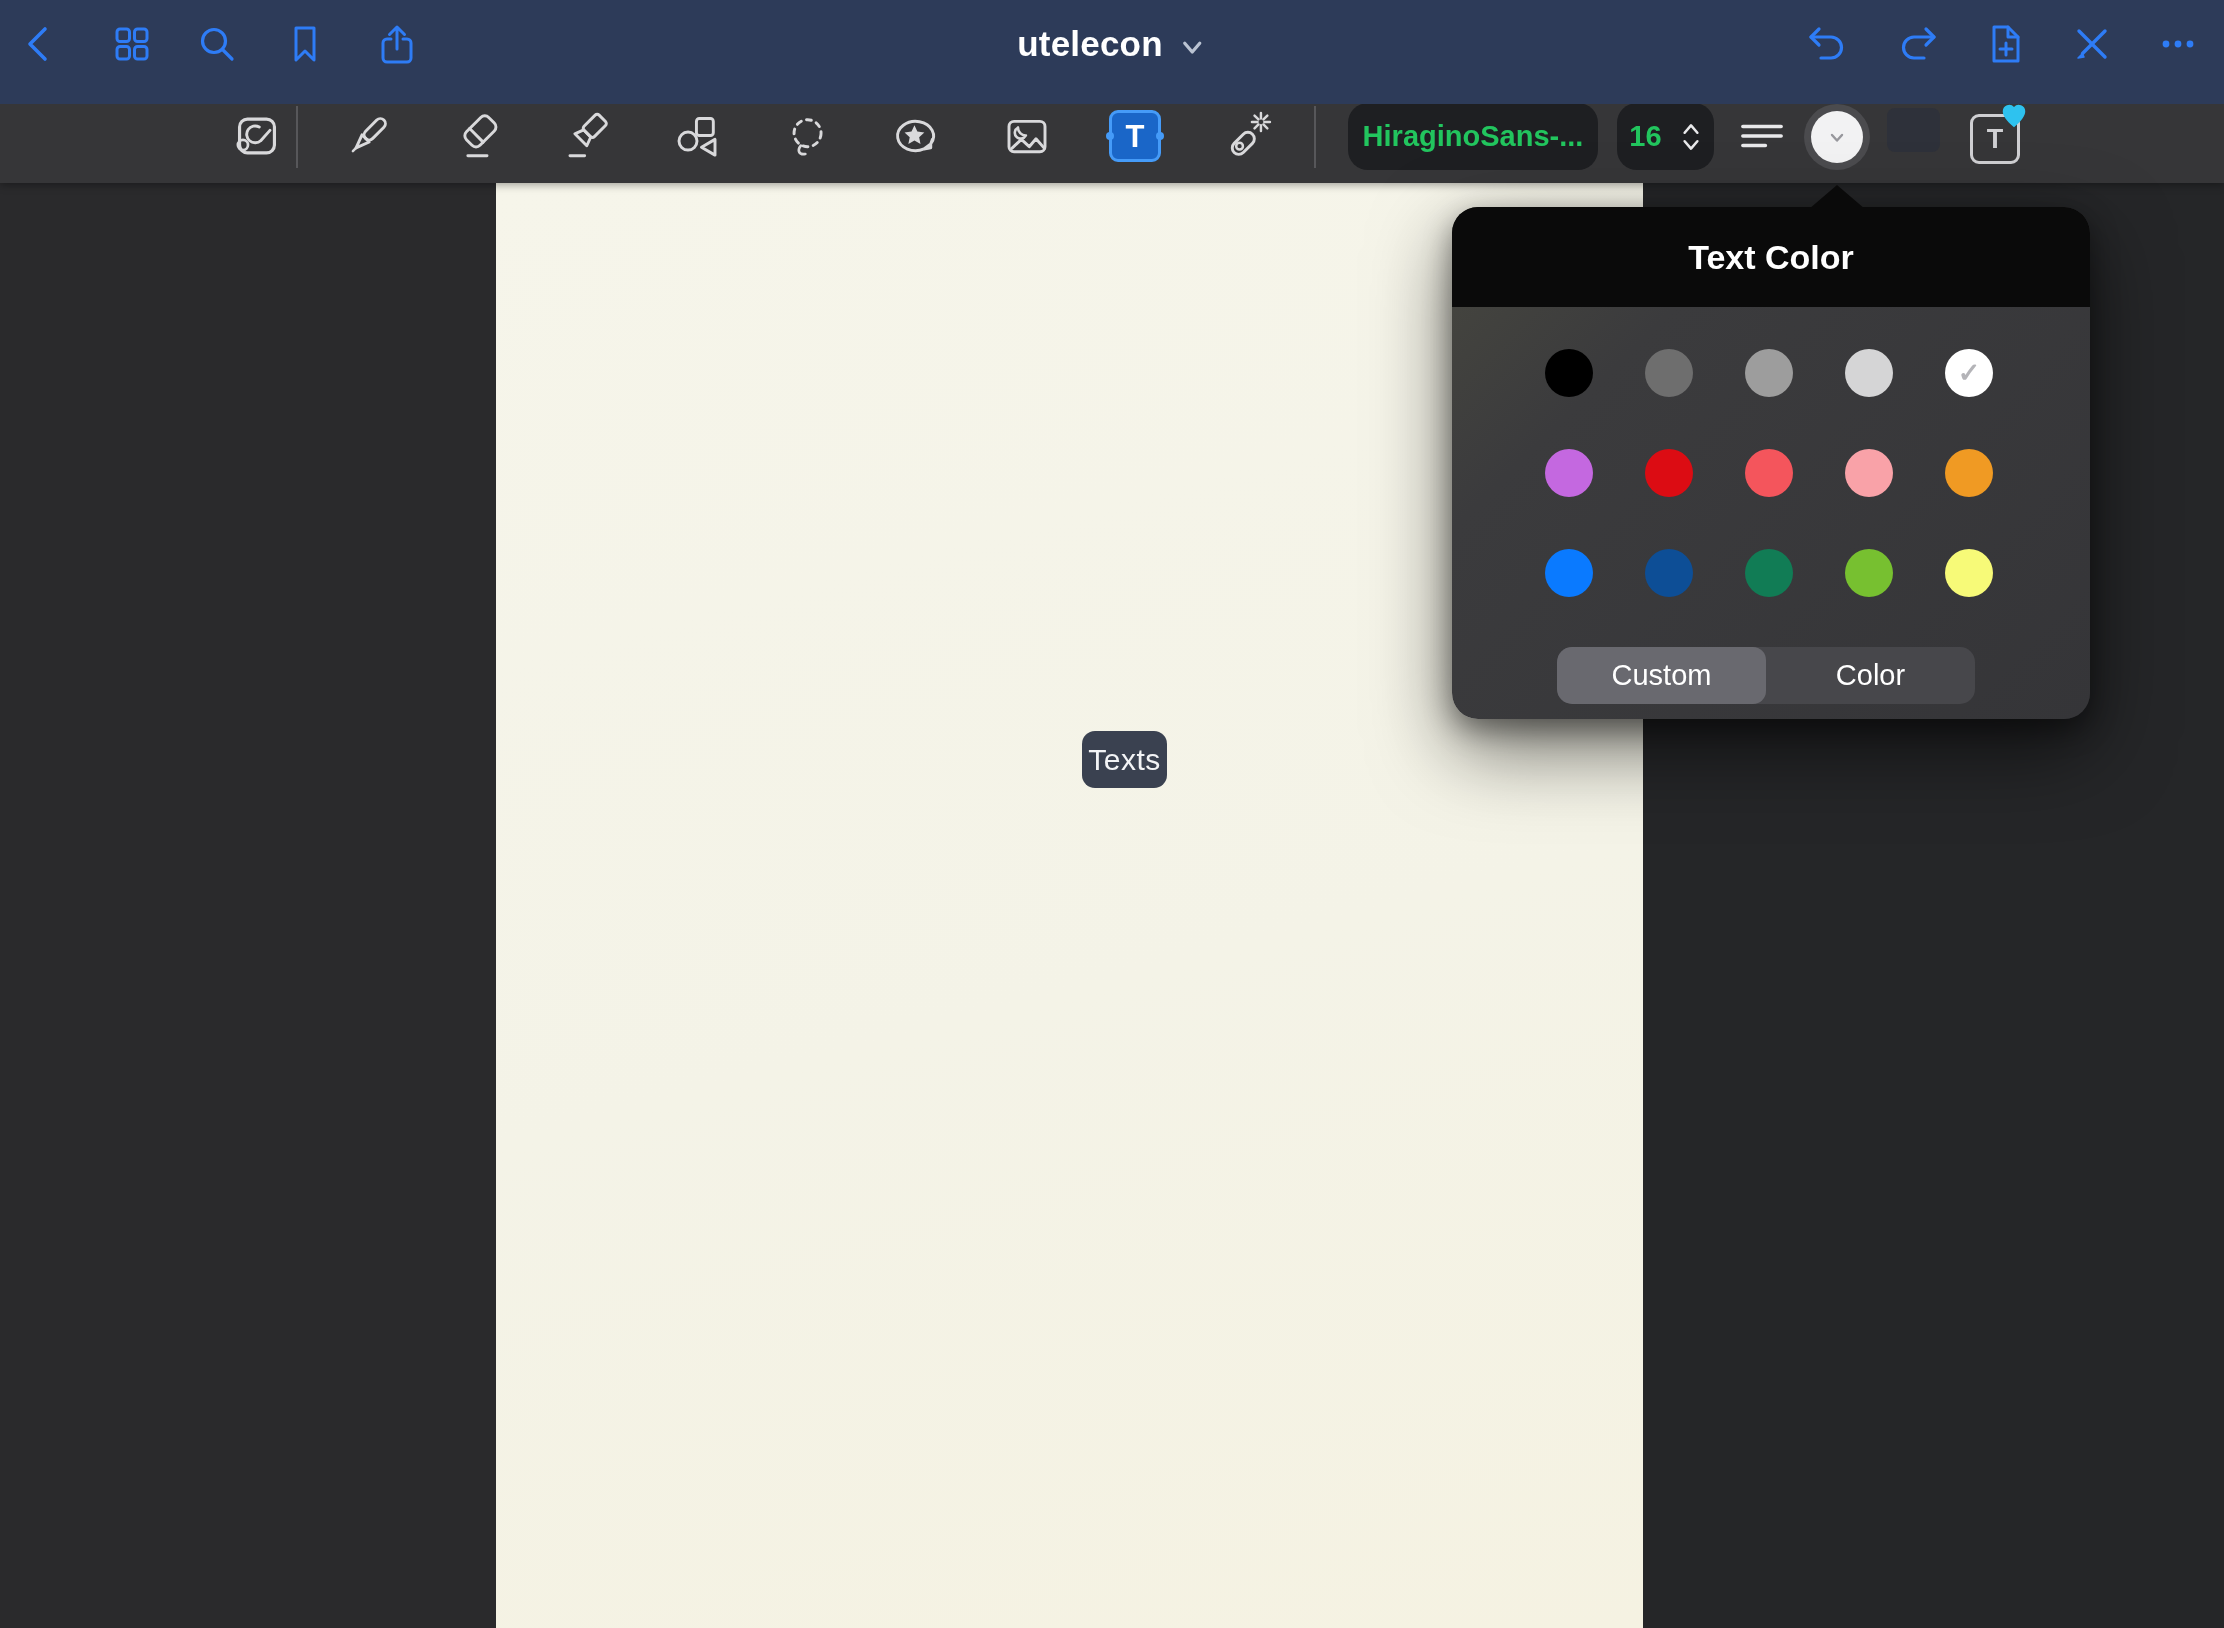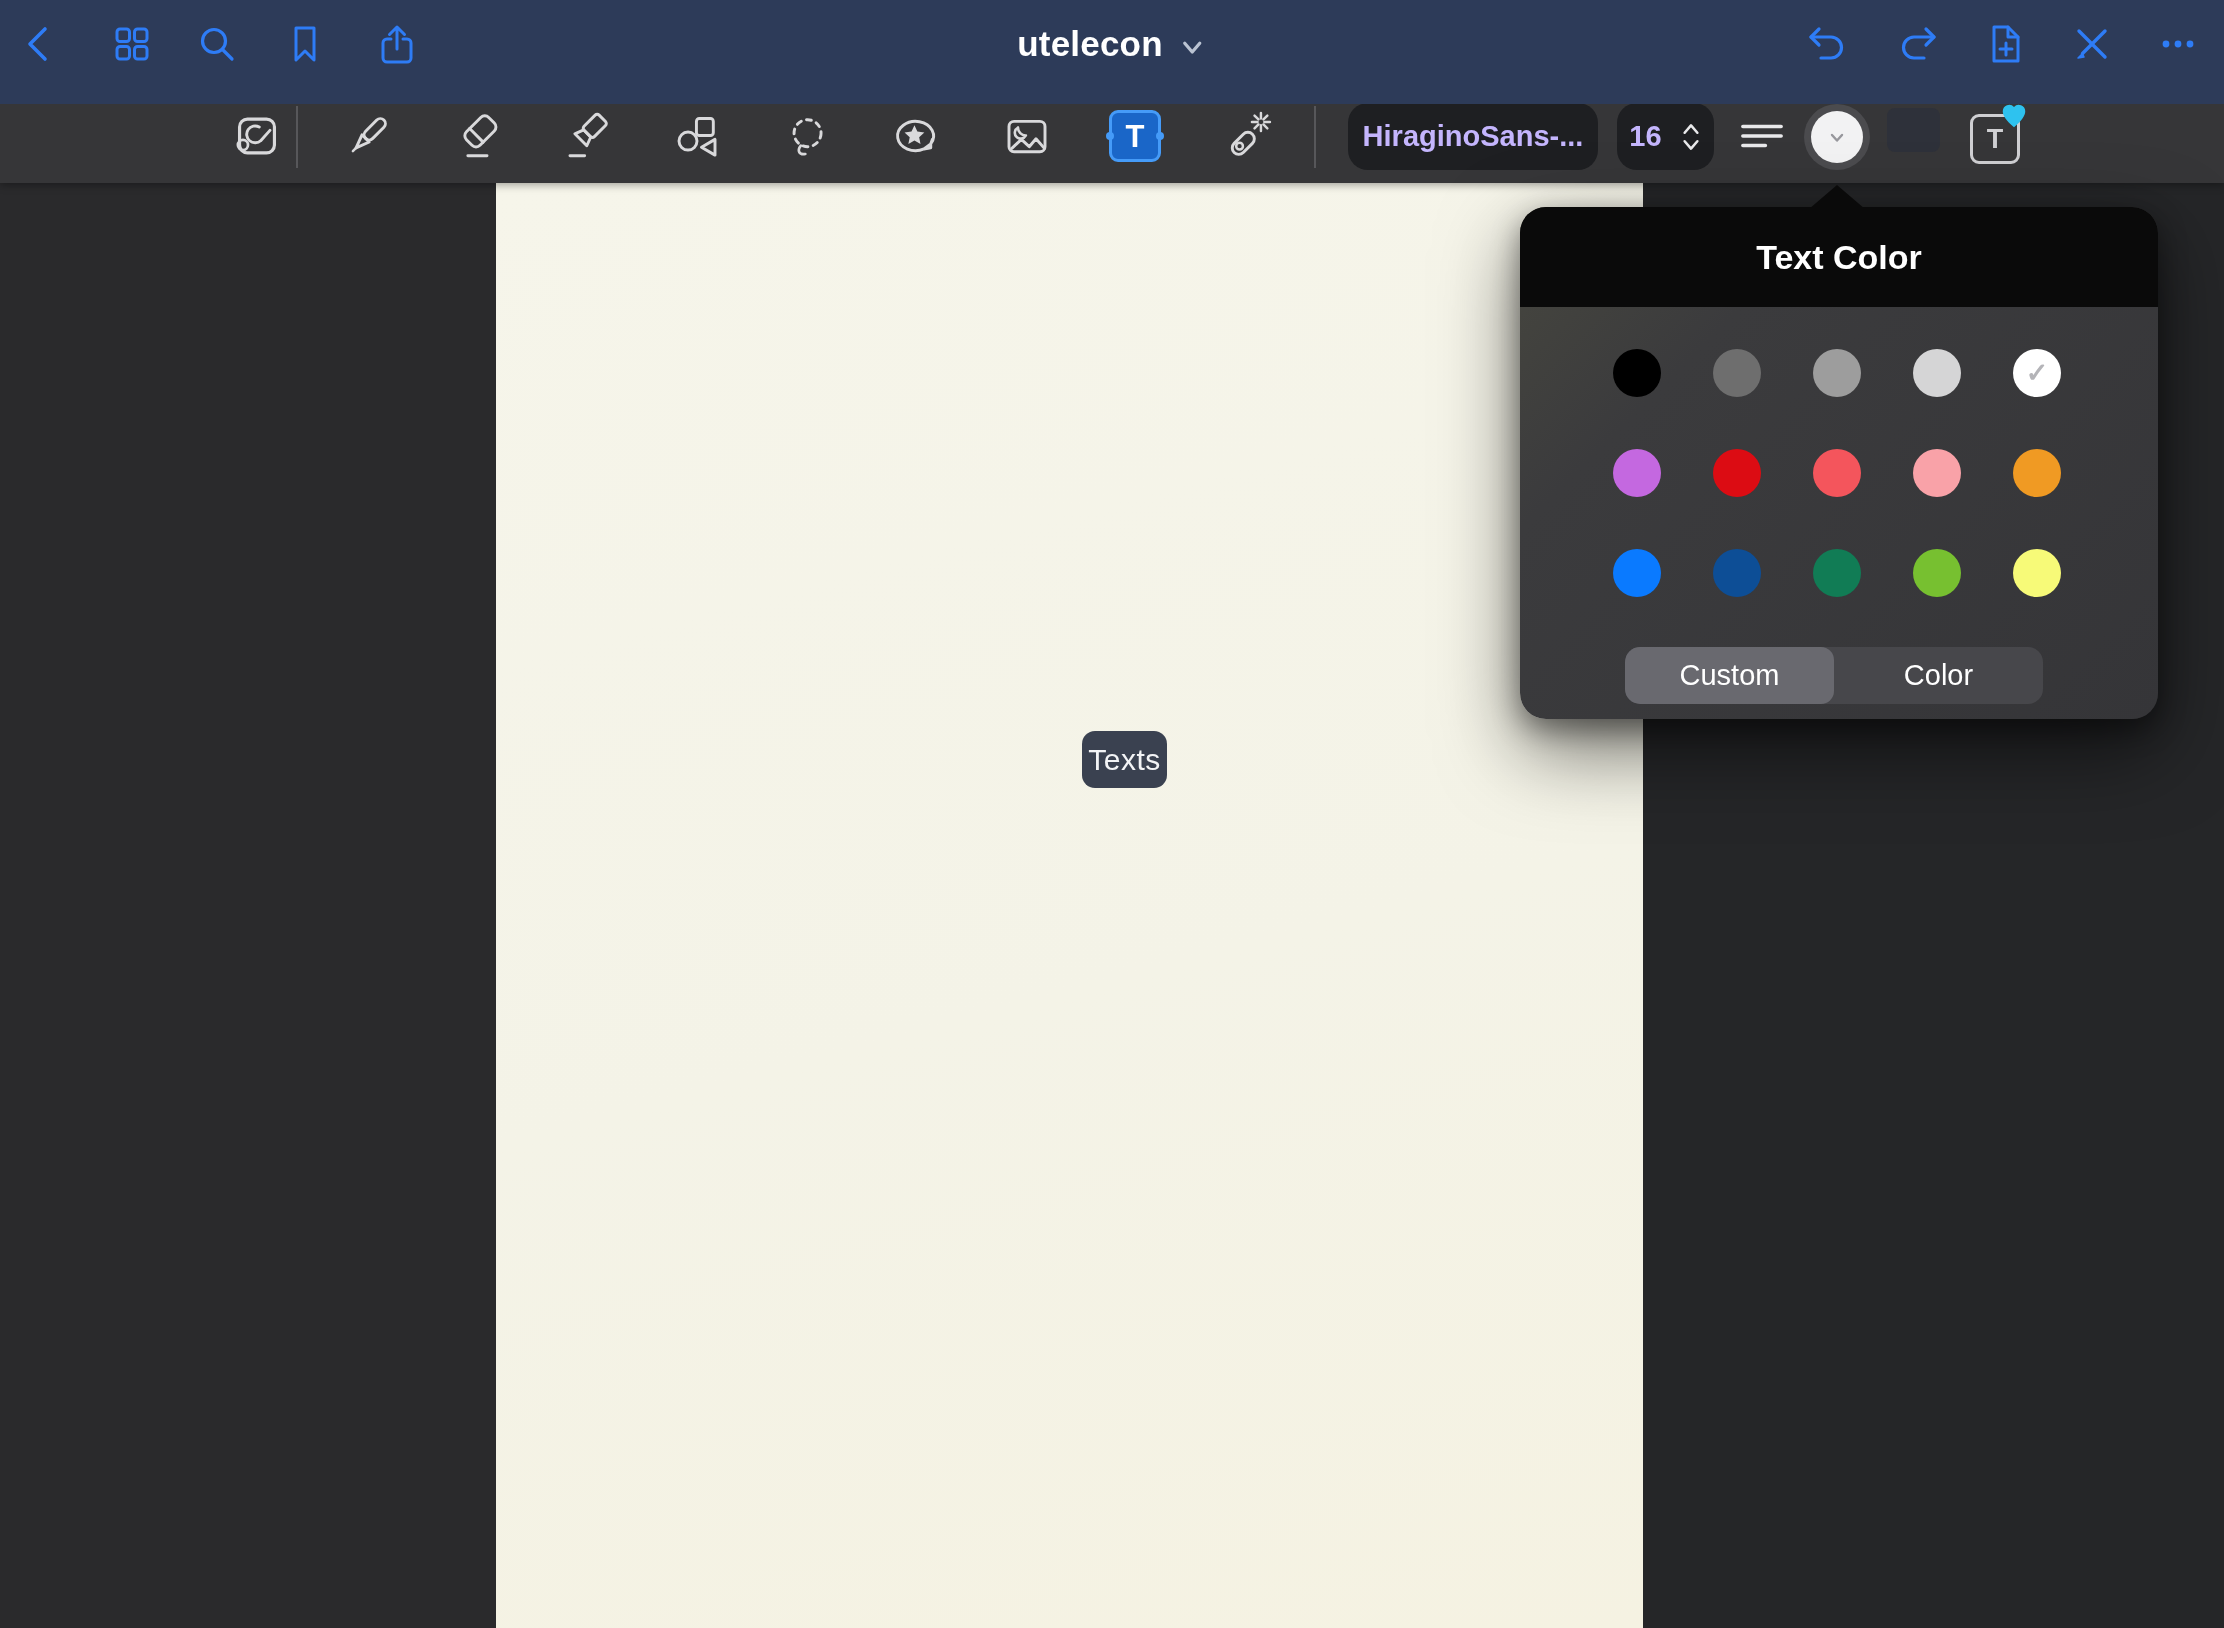--- a/index.html
+++ b/index.html
@@ -24,21 +24,21 @@
   .tool-btn svg { width:54px; height:54px; }
   .tb-divider { position:absolute; top:106px; width:2px; height:62px; background:#57575a; z-index:26; }
 
   .text-tool-box { position:relative; width:52px; height:52px; background:#1a66c8; border:3px solid #459bf8;
     border-radius:9px; display:flex; align-items:center; justify-content:center; }
   .text-tool-box .t { color:#ffffff; font-size:31px; font-weight:700; line-height:1; }
   .text-tool-box .handle { position:absolute; width:8px; height:8px; border-radius:50%; background:#459bf8; top:50%; margin-top:-4px; }
   .text-tool-box .handle.l { left:-6px; } .text-tool-box .handle.r { right:-6px; }
 
   .pill { position:absolute; top:103px; height:67px; background:#1e1f22; border-radius:20px;
-    display:flex; align-items:center; justify-content:center; color:#c4b5fd; font-weight:700; z-index:26; }
+    display:flex; align-items:center; justify-content:center; color:#22c55e; font-weight:700; z-index:26; }
   .pill-font { left:1348px; width:250px; font-size:29px; }
   .pill-size { left:1617px; width:97px; font-size:29px; gap:18px; }
   .pill-size svg { width:22px; height:36px; }
 
   .color-btn { position:absolute; left:1804px; top:104px; width:66px; height:66px; border-radius:50%;
     background:#4b4b4e; display:flex; align-items:center; justify-content:center; z-index:26; }
   .color-btn .inner { width:52px; height:52px; border-radius:50%; background:#f2f2f3;
     display:flex; align-items:center; justify-content:center; }
   .color-btn svg { width:24px; height:24px; }
 
@@ -53,21 +53,21 @@
   .canvas-left  { position:absolute; left:0; top:183px; width:496px; height:1445px; background:#2a2a2c; }
   .page { position:absolute; left:496px; top:183px; width:1147px; height:1445px;
     background:linear-gradient(165deg,#f6f5ea 0%,#f4f3e7 55%,#f5f2e2 100%); }
   .canvas-right { position:absolute; left:1643px; top:183px; width:581px; height:1445px; background:#252628; }
 
   .text-object { position:absolute; left:1082px; top:731px; width:85px; height:57px; background:#3a4150;
     border-radius:13px; display:flex; align-items:center; justify-content:center;
     color:#f3f4f6; font-size:30px; font-weight:300; letter-spacing:.5px; z-index:5; }
 
   
-  .popover { position:absolute; left:1520px; top:207px; width:638px; height:512px; border-radius:26px;
+  .popover { position:absolute; left:1452px; top:207px; width:638px; height:512px; border-radius:26px;
     background:linear-gradient(135deg,#47473f 0%,#3b3b3d 28%,#353538 100%);
     box-shadow:0 30px 80px rgba(0,0,0,.55), 0 10px 28px rgba(0,0,0,.4); z-index:40;padding-left:12px; }
   .popover-arrow { position:absolute; left:1809px; top:185px; width:0; height:0; z-index:41;
     border-left:28px solid transparent; border-right:28px solid transparent; border-bottom:24px solid #0a0a0a; }
   .popover-header { position:absolute; left:0; top:0; width:638px; height:100px; background:#0a0a0a;
     border-radius:26px 26px 0 0; display:flex; align-items:center; justify-content:center; }
   .popover-header .ptitle { color:#ffffff; font-size:34px; font-weight:600; }
 
   .swatch-grid { position:absolute; left:67px; top:116px; width:500px; height:300px;
     display:grid; grid-template-columns:repeat(5,100px); grid-template-rows:repeat(3,100px); }

